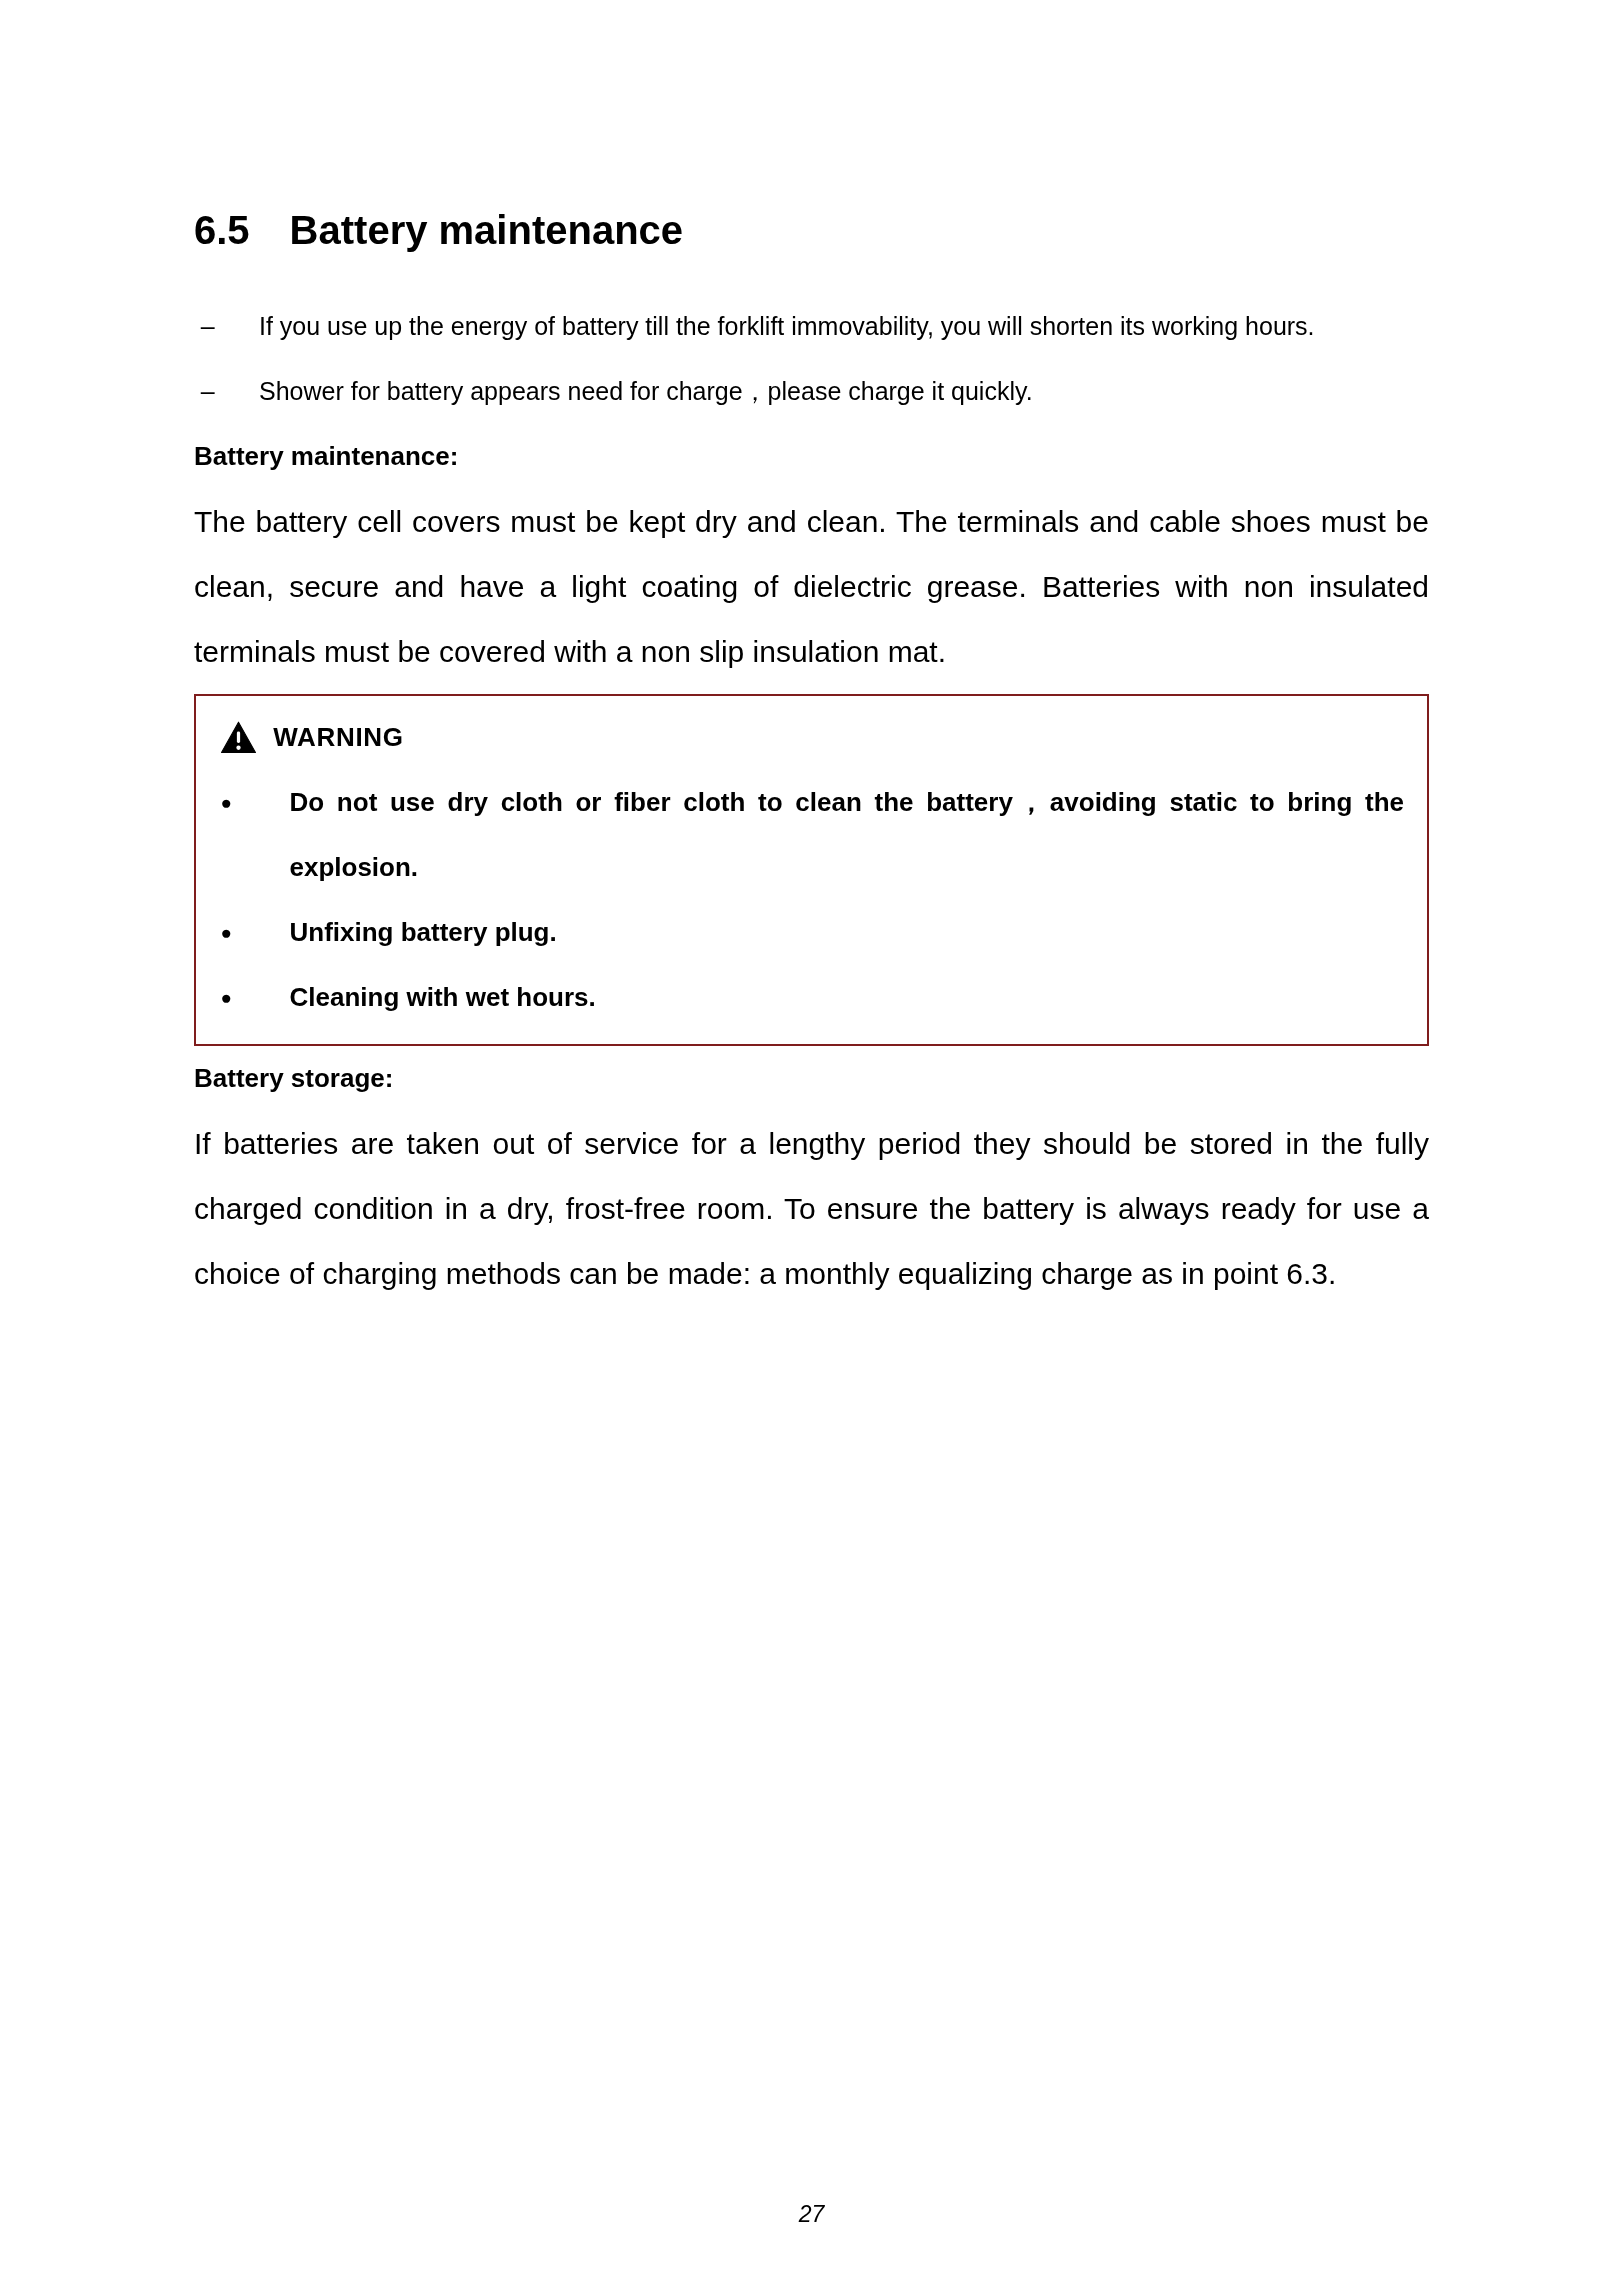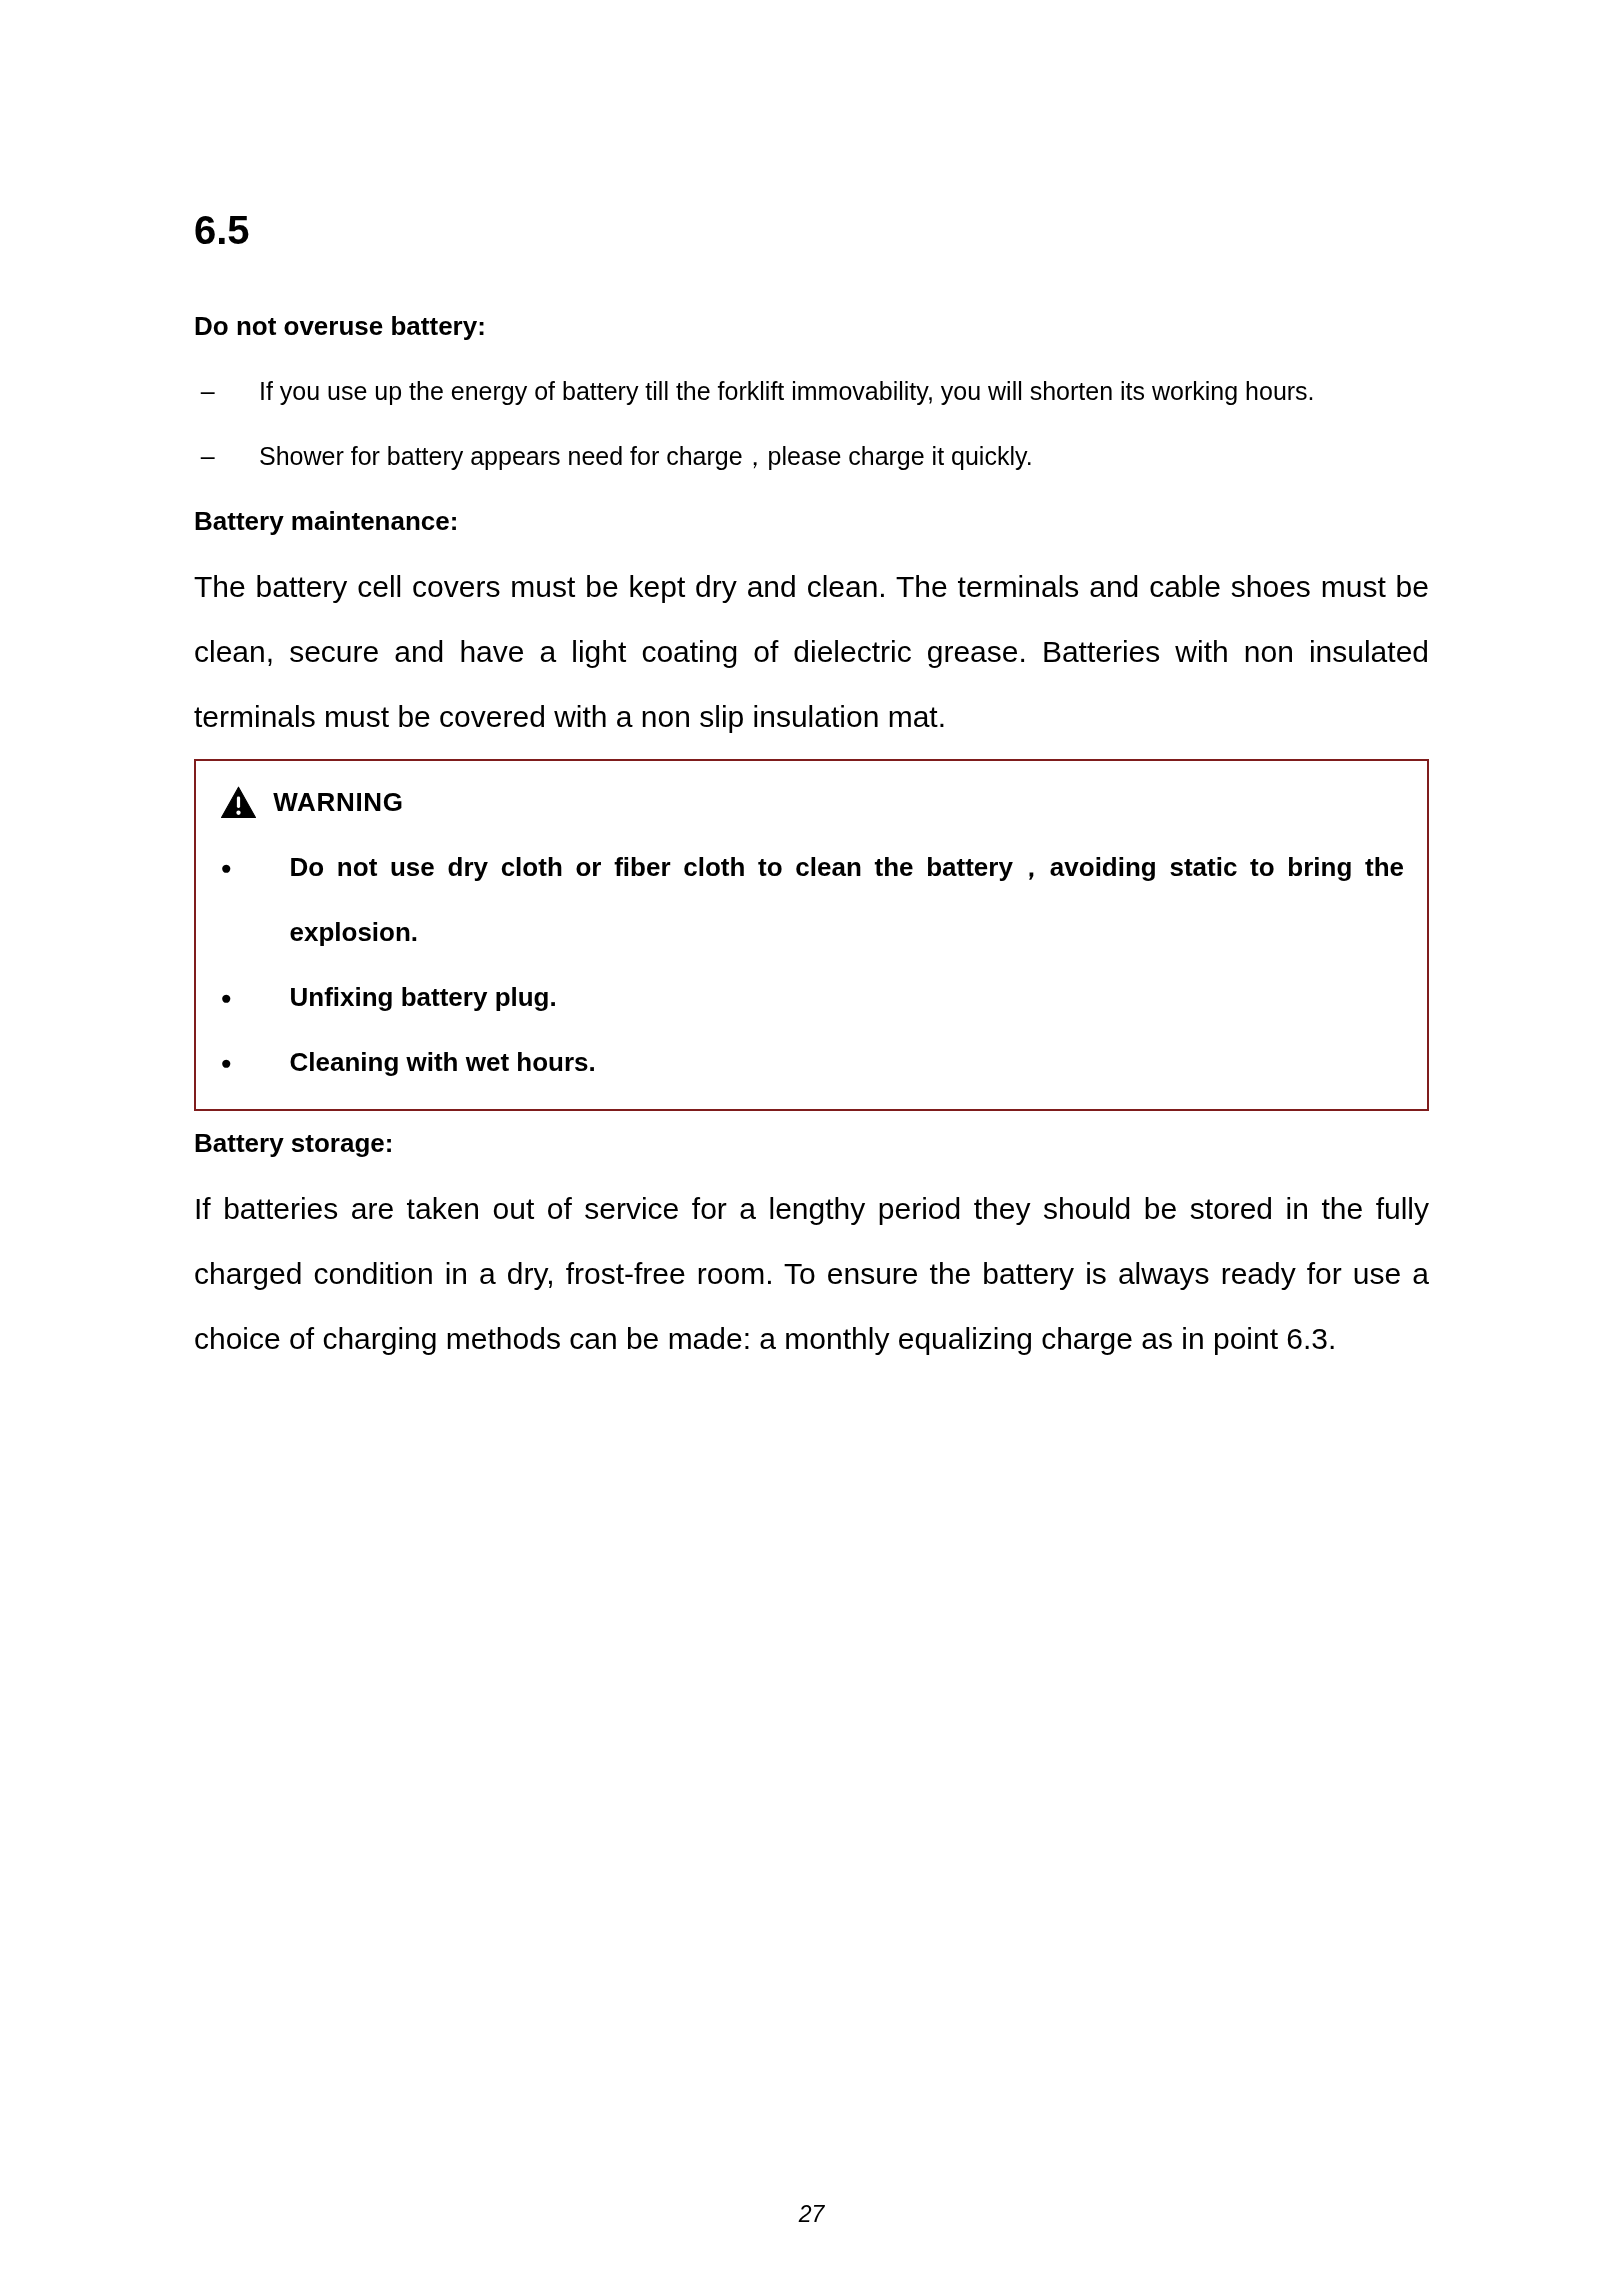--- a/index.html
+++ b/index.html
@@ -104,23 +104,23 @@
   }
 </style>
 </head>
 <body>
 
 <div class="page">
   <div class="content">
 
     <div class="section-title">
       <span class="sec-num">6.5</span>
+      <span>Battery maintenance</span>
     </div>
 
-    <div class="heading">Do not overuse battery:</div>
 
     <div class="dash-list">
       <div class="item">
         <span class="marker">–</span>
         <span class="text">If you use up the energy of battery till the forklift immovability, you will shorten its working hours.</span>
       </div>
       <div class="item">
         <span class="marker">–</span>
         <span class="text">Shower for battery appears need for charge，please charge it quickly.</span>
       </div>

